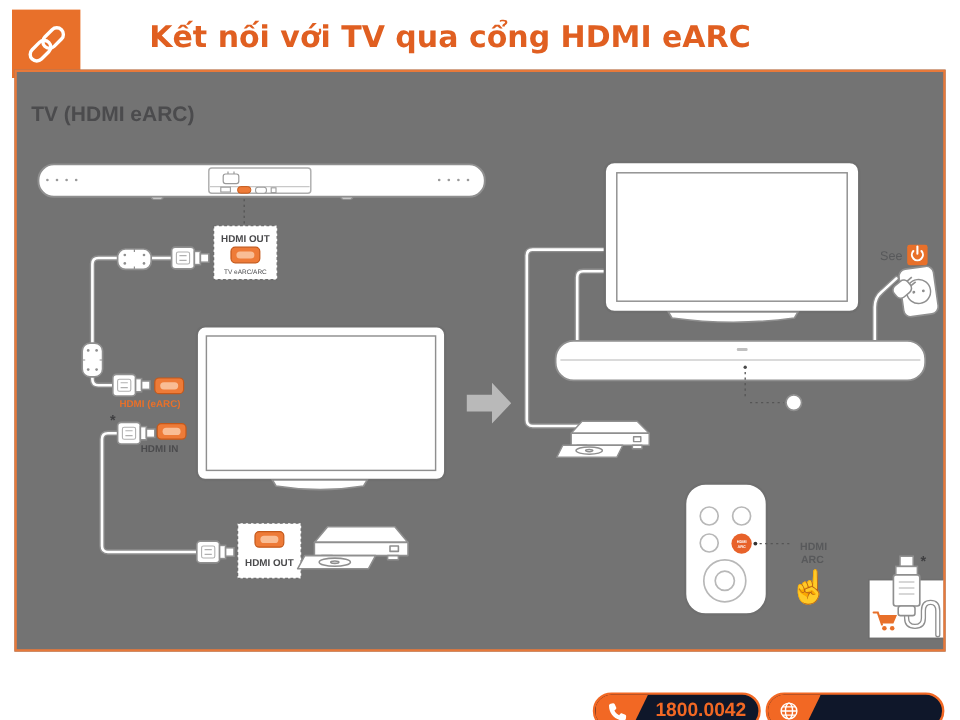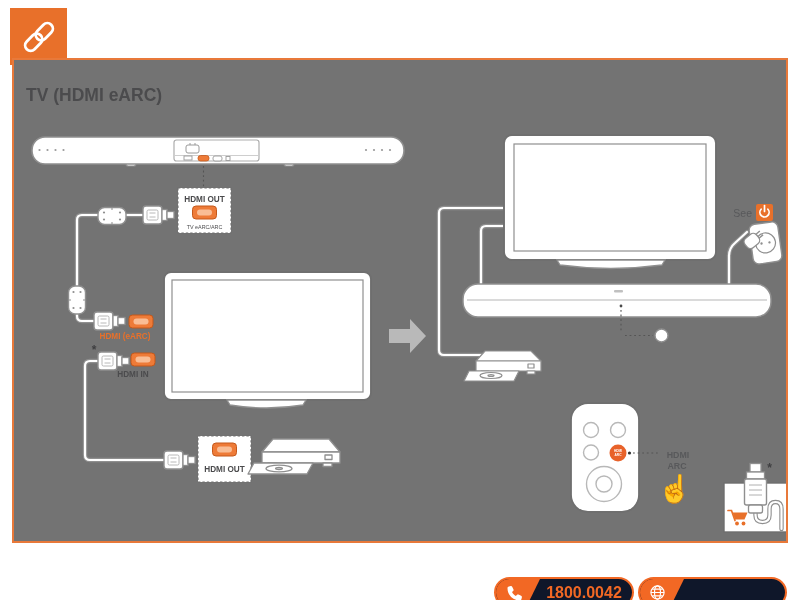--- a/index.html
+++ b/index.html
@@ -35,20 +35,21 @@
 
   <div class="logo-square">
     <svg width="44" height="44" viewBox="0 0 56 56">
       <g transform="rotate(-45 28 28)" fill="none" stroke="#fff" stroke-width="3.6">
         <rect x="6" y="21" width="25" height="14" rx="7"></rect>
         <rect x="25" y="21" width="25" height="14" rx="7"></rect>
       </g>
     </svg>
   </div>
 
+  <div class="page-title">Kết nối với TV qua cổng HDMI eARC</div>
 
   <div class="content-box">
     <svg width="772" height="481" viewBox="0 0 772 481">
       <defs>
         <g id="port">
           <rect x="0" y="0" width="24" height="13" rx="3.5" fill="#ee7b38" stroke="#c4581a" stroke-width="1"></rect>
           <rect x="4.5" y="3.5" width="15" height="6" rx="3" fill="#f9bd95"></rect>
         </g>
         <g id="plug-h" stroke="#8f8f8f" fill="#fff">
           <rect x="0" y="1" width="19" height="18" rx="3" stroke-width="1.4"></rect>

